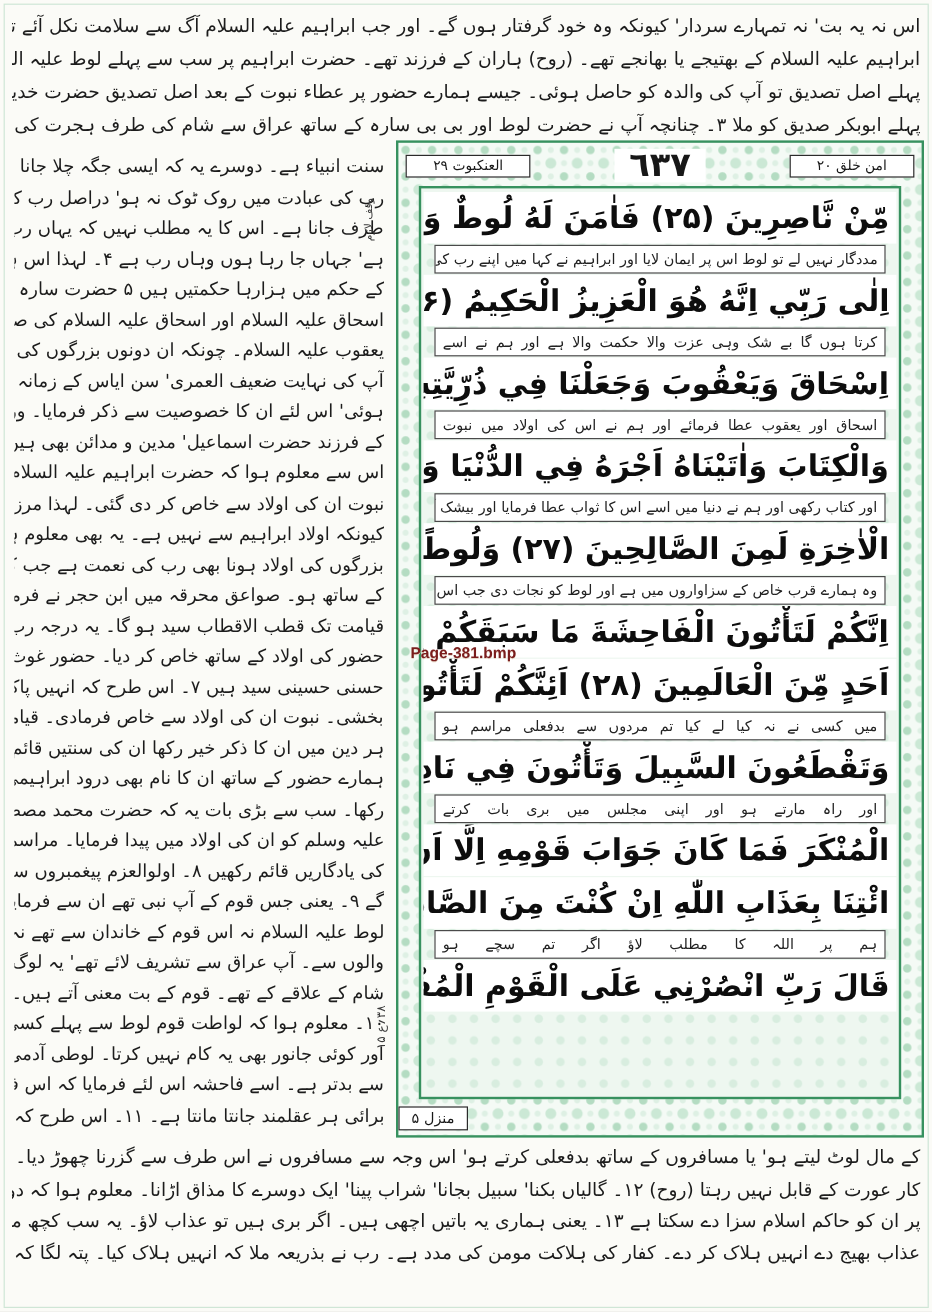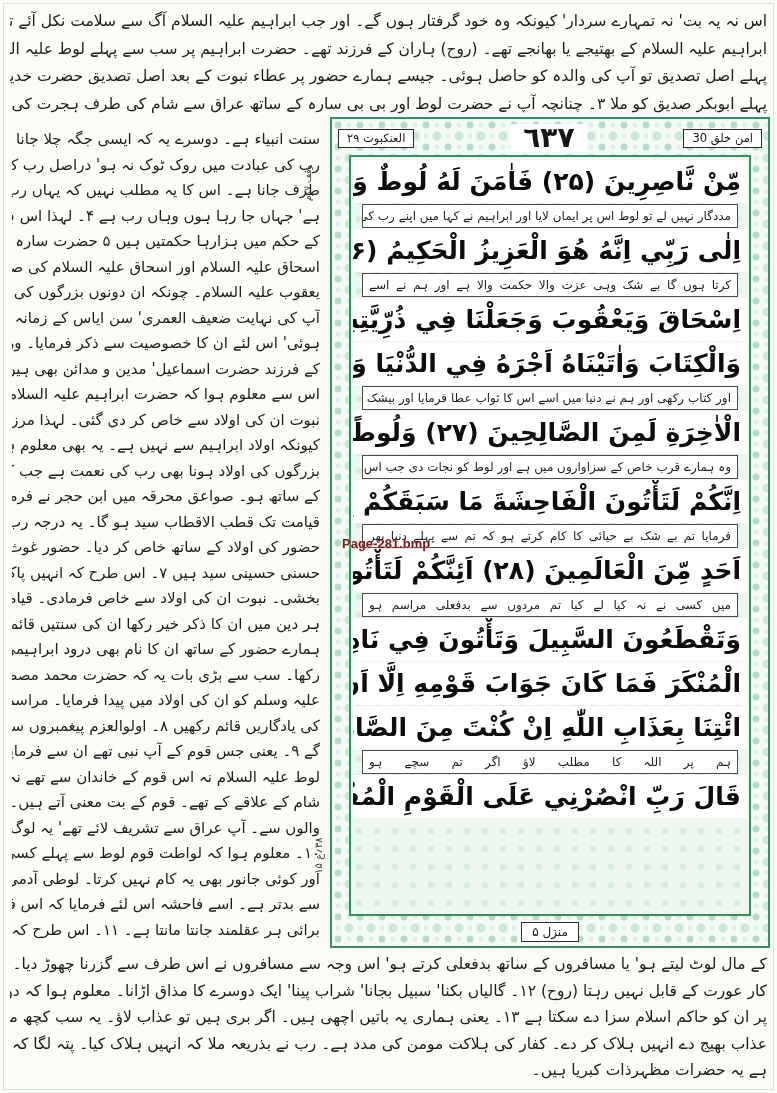--- a/index.html
+++ b/index.html
@@ -70,35 +70,35 @@
     display:flex;
     flex-direction:row; 
     justify-content:space-between;
     align-items:center;
   }
   .qbadge{
     background:#fff;
     border:1px solid #2b2b2b;
     font-size:11.5px;
     line-height:15px;
-    padding:1px 8px;
+    padding:1px 22px;
     white-space:nowrap;
   }
   .qpageno{
     background:#fff;
     font-size:28px;
     font-weight:bold;
     line-height:28px;
     padding:0 12px;
     letter-spacing:2px;
   }
   .qfooter{
     position:absolute;
     bottom:4px;left:0;right:0;
-    text-align:center;
+    text-align:left;
   }
   .qfooter span{
     display:inline-block;
     background:#fff;
     border:1px solid #2b2b2b;
     font-size:12px;
     line-height:16px;
     padding:1px 10px;
   }
   
@@ -186,64 +186,64 @@
       <div class="uline">حضور کی اولاد کے ساتھ خاص کر دیا۔ حضور غوث پاک</div>
       <div class="uline">حسنی حسینی سید ہیں ۷۔ اس طرح کہ انہیں پاک اولاد</div>
       <div class="uline">بخشی۔ نبوت ان کی اولاد سے خاص فرمادی۔ قیامت تک</div>
       <div class="uline">ہر دین میں ان کا ذکر خیر رکھا ان کی سنتیں قائم فرمائیں۔</div>
       <div class="uline">ہمارے حضور کے ساتھ ان کا نام بھی درود ابراہیمی میں</div>
       <div class="uline">رکھا۔ سب سے بڑی بات یہ کہ حضرت محمد مصطفیٰ صلی اللہ</div>
       <div class="uline">علیہ وسلم کو ان کی اولاد میں پیدا فرمایا۔ مراسم حج میں ان</div>
       <div class="uline">کی یادگاریں قائم رکھیں ۸۔ اولوالعزم پیغمبروں سے ہوں</div>
       <div class="uline">گے ۹۔ یعنی جس قوم کے آپ نبی تھے ان سے فرمایا' ورنہ</div>
       <div class="uline">لوط علیہ السلام نہ اس قوم کے خاندان سے تھے نہ وطن</div>
+      <div class="uline">والوں سے۔ آپ عراق سے تشریف لائے تھے' یہ لوگ</div>
       <div class="uline">شام کے علاقے کے تھے۔ قوم کے بت معنی آتے ہیں۔</div>
-      <div class="uline">والوں سے۔ آپ عراق سے تشریف لائے تھے' یہ لوگ</div>
       <div class="uline">۱۰۔ معلوم ہوا کہ لواطت قوم لوط سے پہلے کسی نے نہ کی</div>
       <div class="uline">اور کوئی جانور بھی یہ کام نہیں کرتا۔ لوطی آدمی جانوروں</div>
       <div class="uline">سے بدتر ہے۔ اسے فاحشہ اس لئے فرمایا کہ اس فعل کی</div>
       <div class="uline">برائی ہر عقلمند جانتا مانتا ہے۔ ۱۱۔ اس طرح کہ مسافروں</div>
     </div>
 
   <div class="margin-note waqf">وقف لازم</div>
   <div class="margin-note ruku">۳۸؍ع ۱۵</div>
 
   <div class="qbox">
     <div class="qheader">
-      <span class="qbadge">امن خلق 30</span>
+      <span class="qbadge">امن خلق ۲۰</span>
       <span class="qpageno">٦٣٧</span>
       <span class="qbadge">العنكبوت ۲۹</span>
     </div>
     <div class="qbox-inner" id="qlines">
         <div class="ar-line">مِّنْ نَّاصِرِينَ (۲۵) فَاٰمَنَ لَهُ لُوطٌ وَقَالَ اِنِّي مُهَاجِرٌ</div>
         <div class="ur-line">مددگار نہیں لے تو لوط اس پر ایمان لایا اور ابراہیم نے کہا میں اپنے رب کی طرف ہجرت</div>
         <div class="ar-line">اِلٰى رَبِّي اِنَّهُ هُوَ الْعَزِيزُ الْحَكِيمُ (۲۶) وَوَهَبْنَا لَهُ</div>
         <div class="ur-line">کرتا ہوں گا بے شک وہی عزت والا حکمت والا ہے اور ہم نے اسے</div>
         <div class="ar-line">اِسْحَاقَ وَيَعْقُوبَ وَجَعَلْنَا فِي ذُرِّيَّتِهِ النُّبُوَّةَ</div>
+        <div class="ur-line">اسحاق اور یعقوب عطا فرمائے اور ہم نے اس کی اولاد میں نبوت</div>
         <div class="ar-line">وَالْكِتَابَ وَاٰتَيْنَاهُ اَجْرَهُ فِي الدُّنْيَا وَاِنَّهُ فِي</div>
         <div class="ur-line">اور کتاب رکھی اور ہم نے دنیا میں اسے اس کا ثواب عطا فرمایا اور بیشک آخرت میں</div>
         <div class="ar-line">الْاٰخِرَةِ لَمِنَ الصَّالِحِينَ (۲۷) وَلُوطًا اِذْ قَالَ لِقَوْمِهِ</div>
         <div class="ur-line">وہ ہمارے قرب خاص کے سزاواروں میں ہے اور لوط کو نجات دی جب اس نے اپنی قوم سے</div>
         <div class="ar-line">اِنَّكُمْ لَتَأْتُونَ الْفَاحِشَةَ مَا سَبَقَكُمْ بِهَا مِنْ</div>
-        <div class="ur-line">فرمایا تم بے شک بے حیائی کا کام کرتے ہو کہ تم سے پہلے دنیا بھر</div>
         <div class="ar-line">اَحَدٍ مِّنَ الْعَالَمِينَ (۲۸) اَئِنَّكُمْ لَتَأْتُونَ الرِّجَالَ</div>
         <div class="ur-line">میں کسی نے نہ کیا لے کیا تم مردوں سے بدفعلی مراسم ہو</div>
         <div class="ar-line">وَتَقْطَعُونَ السَّبِيلَ وَتَأْتُونَ فِي نَادِيكُمُ</div>
+        <div class="ur-line">اور راہ مارتے ہو اور اپنی مجلس میں بری بات کرتے</div>
         <div class="ar-line">الْمُنْكَرَ فَمَا كَانَ جَوَابَ قَوْمِهِ اِلَّا اَنْ قَالُوا</div>
         <div class="ar-line">ائْتِنَا بِعَذَابِ اللّٰهِ اِنْ كُنْتَ مِنَ الصَّادِقِينَ (۲۹)</div>
         <div class="ur-line">ہم پر اللہ کا مطلب لاؤ اگر تم سچے ہو</div>
         <div class="ar-line">قَالَ رَبِّ انْصُرْنِي عَلَى الْقَوْمِ الْمُفْسِدِينَ (۳۰)</div>
       </div>
     <div class="qfooter">
       <span>منزل ۵</span>
     </div>
   </div>
 
-  <div class="overlay-label">Page-281.bmp</div>
+  <div class="overlay-label">Page-381.bmp</div>
 
   <div id="bottom-notes" class="urdu-block bottom-notes">
       <div class="uline">کے مال لوٹ لیتے ہو' یا مسافروں کے ساتھ بدفعلی کرتے ہو' اس وجہ سے مسافروں نے اس طرف سے گزرنا چھوڑ دیا۔ یا اپنی نسل ختم کرتے ہو۔ کیونکہ لوطی آدمی آخر</div>
       <div class="uline">کار عورت کے قابل نہیں رہتا (روح) ۱۲۔ گالیاں بکنا' سبیل بجانا' شراب پینا' ایک دوسرے کا مذاق اڑانا۔ معلوم ہوا کہ دوستی اخلاق کے کافر بھی مکلف ہیں کہ اس</div>
       <div class="uline">پر ان کو حاکم اسلام سزا دے سکتا ہے ۱۳۔ یعنی ہماری یہ باتیں اچھی ہیں۔ اگر بری ہیں تو عذاب لاؤ۔ یہ سب کچھ مذاق کے طور پر انہوں کہا تھا ۱۴۔ یعنی اس قوم پر</div>
       <div class="uline">عذاب بھیج دے انہیں ہلاک کر دے۔ کفار کی ہلاکت مومن کی مدد ہے۔ رب نے بذریعہ ملا کہ انہیں ہلاک کیا۔ پتہ لگا کہ اللہ کے بندوں کی مدد اللہ تعالیٰ ہی کی مدد</div>
-      <div class="uline">ہے یہ حضرات مظہرذات کبریا ہیں۔</div>
     </div>
 </div>
 
 </body></html>

